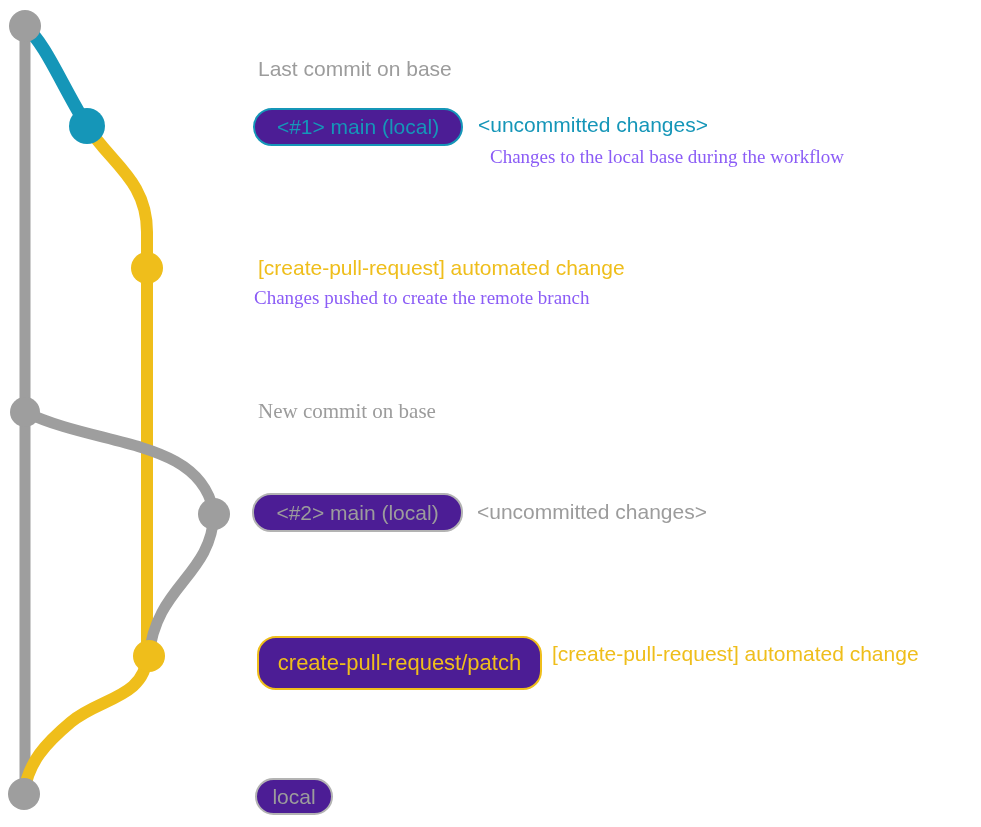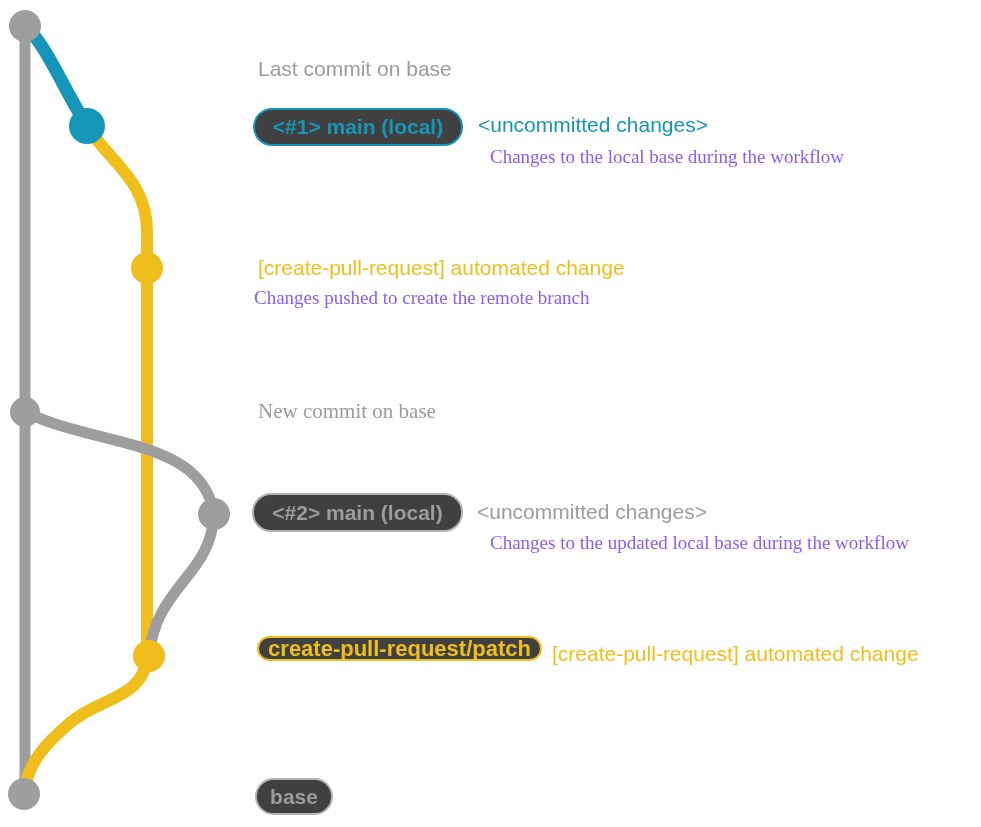--- a/index.html
+++ b/index.html
@@ -22,22 +22,21 @@
   }
   .badge {
     position: absolute;
     box-sizing: border-box;
     display: flex;
     align-items: center;
     justify-content: center;
     border-radius: 19px;
     font-size: 21px;
     white-space: nowrap;
-    background: #404040;
-    font-weight: bold;
+    background: #4c1d95;
   }
   .caption {
     position: absolute;
     font-family: "Liberation Serif", serif;
     font-size: 19px;
     color: #8b5cf6;
     white-space: nowrap;
   }
   .c-gray   { color: #9c9c9c; }
   .c-blue   { color: #1596b8; }
@@ -82,24 +81,23 @@
 
   <div class="label c-yellow" style="left:258px; top:256px;">[create-pull-request] automated change</div>
   <div class="caption" style="left:254px; top:287px;">Changes pushed to create the remote branch</div>
 
   <div class="label c-gray" style="left:258px; top:400px;font-family:Liberation Serif, serif;">New commit on base</div>
 
   <div class="badge b-gray c-gray" style="left:252px; top:493px; width:211px; height:39px;">
     <span>&lt;#2&gt; main (local)</span>
   </div>
   <div class="label c-gray" style="left:477px; top:500px;">&lt;uncommitted changes&gt;</div>
-  <div class="caption" style="left:490px; top:532px;">Changes to the updated local base during the workflow</div>
 
-  <div class="badge b-yellow c-yellow" style="left:257px; top:636px; width:285px; height:25px; font-size:22px;">
+  <div class="badge b-yellow c-yellow" style="left:257px; top:636px; width:285px; height:54px; font-size:22px;">
     <span>create-pull-request/patch</span>
   </div>
   <div class="label c-yellow" style="left:552px; top:642px;">[create-pull-request] automated change</div>
 
   <div class="badge b-gray c-gray" style="left:255px; top:778px; width:78px; height:37px;">
-    <span>base</span>
+    <span>local</span>
   </div>
 
 </div>
 
 </body></html>

